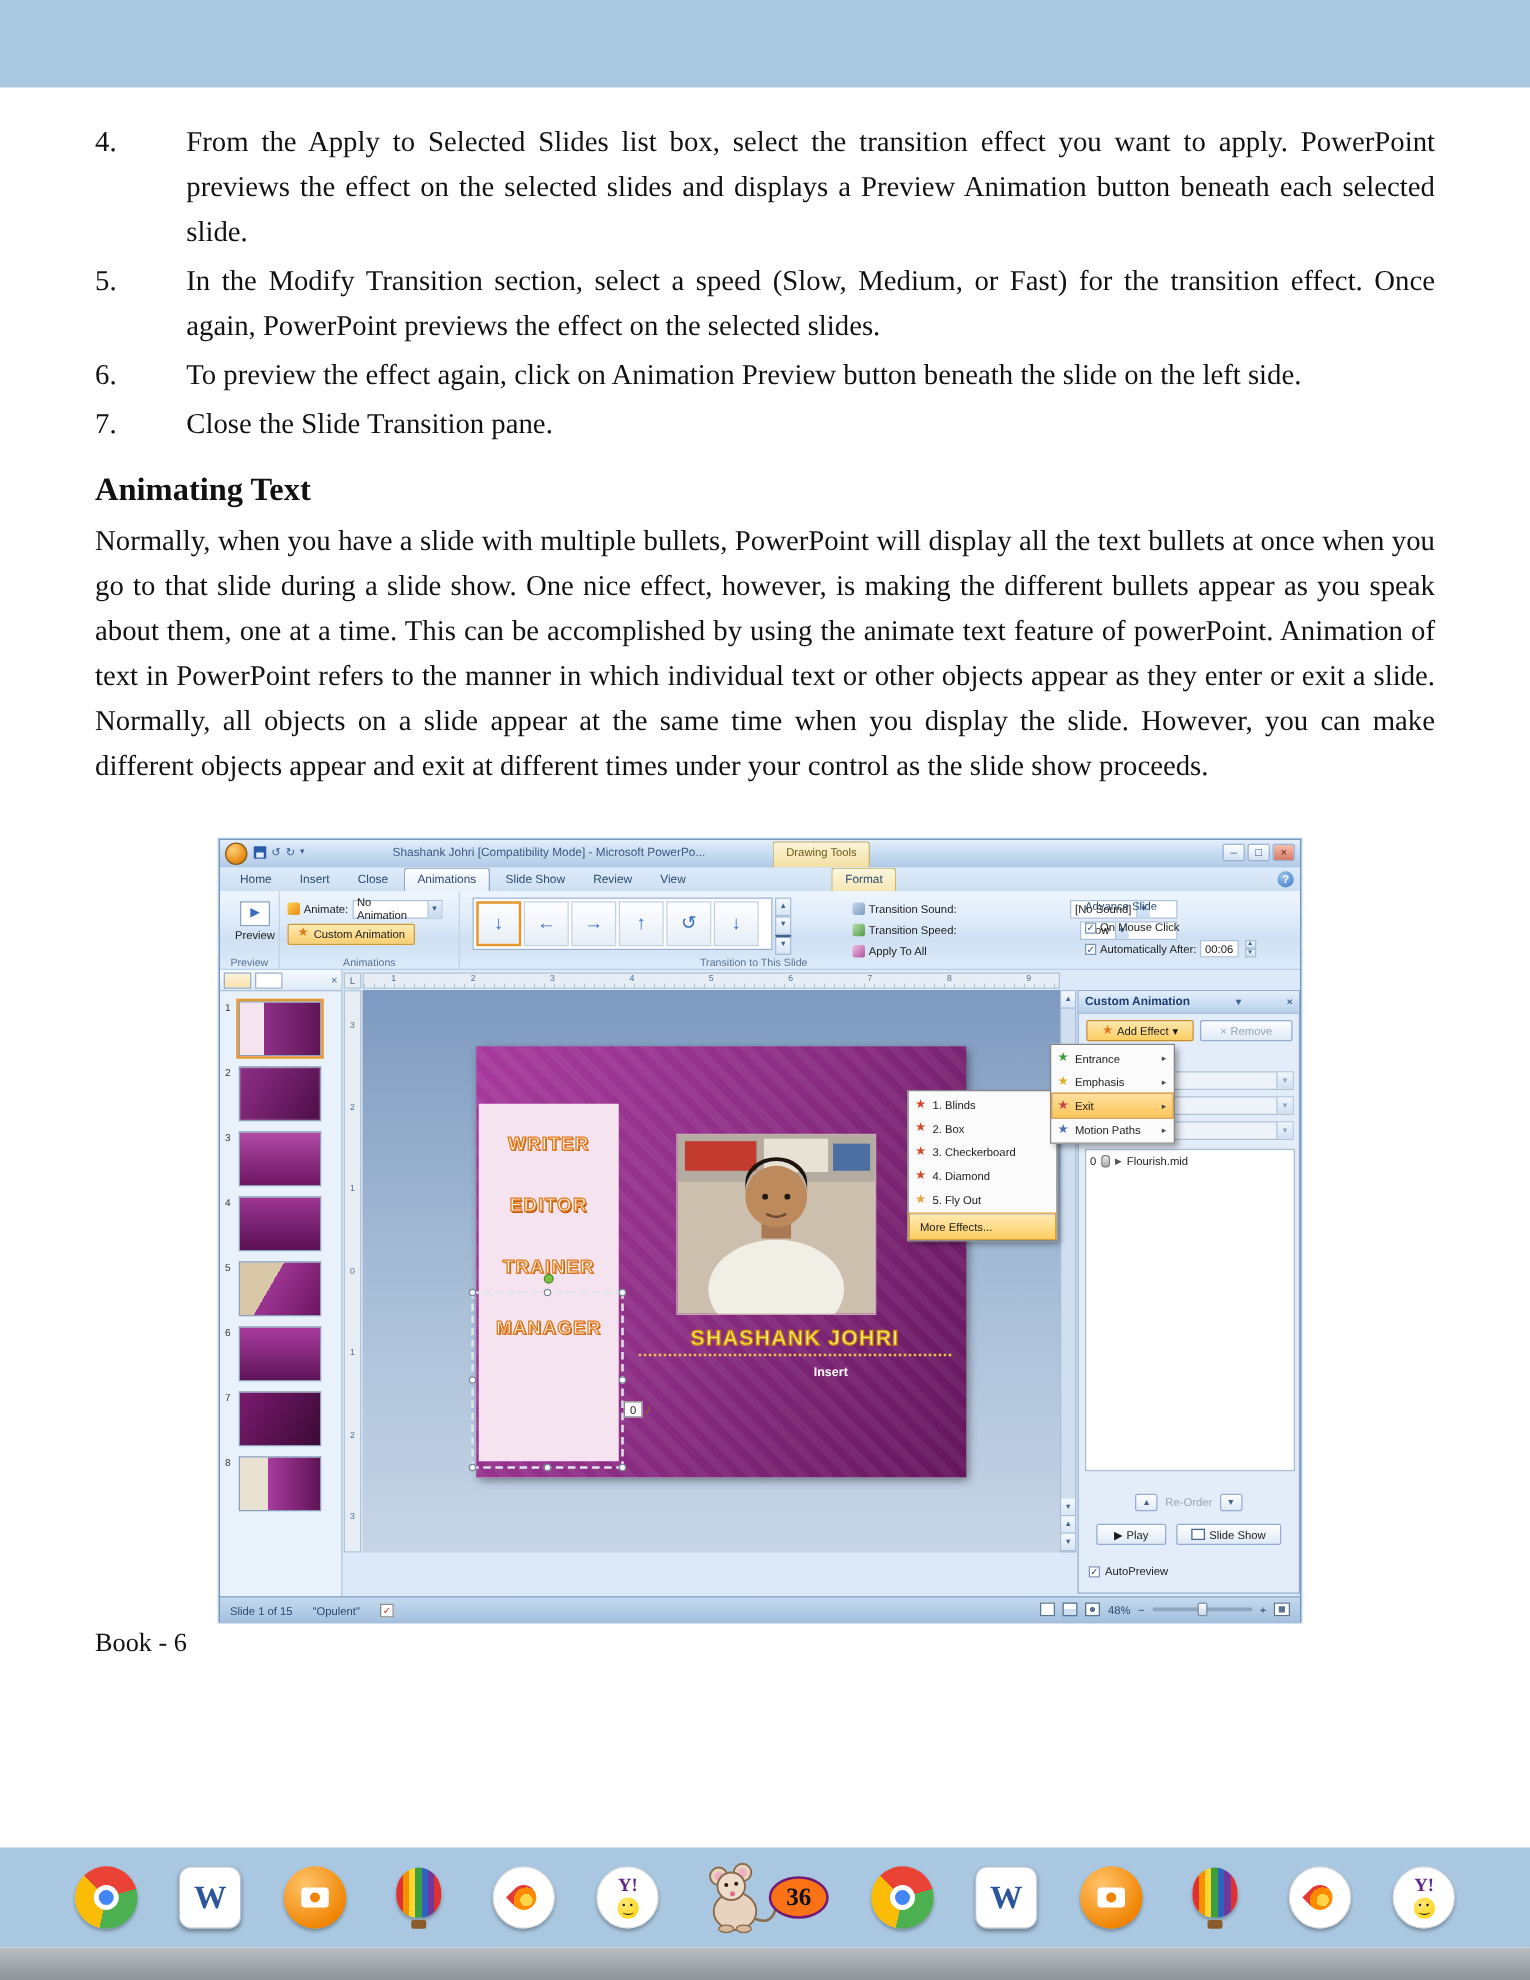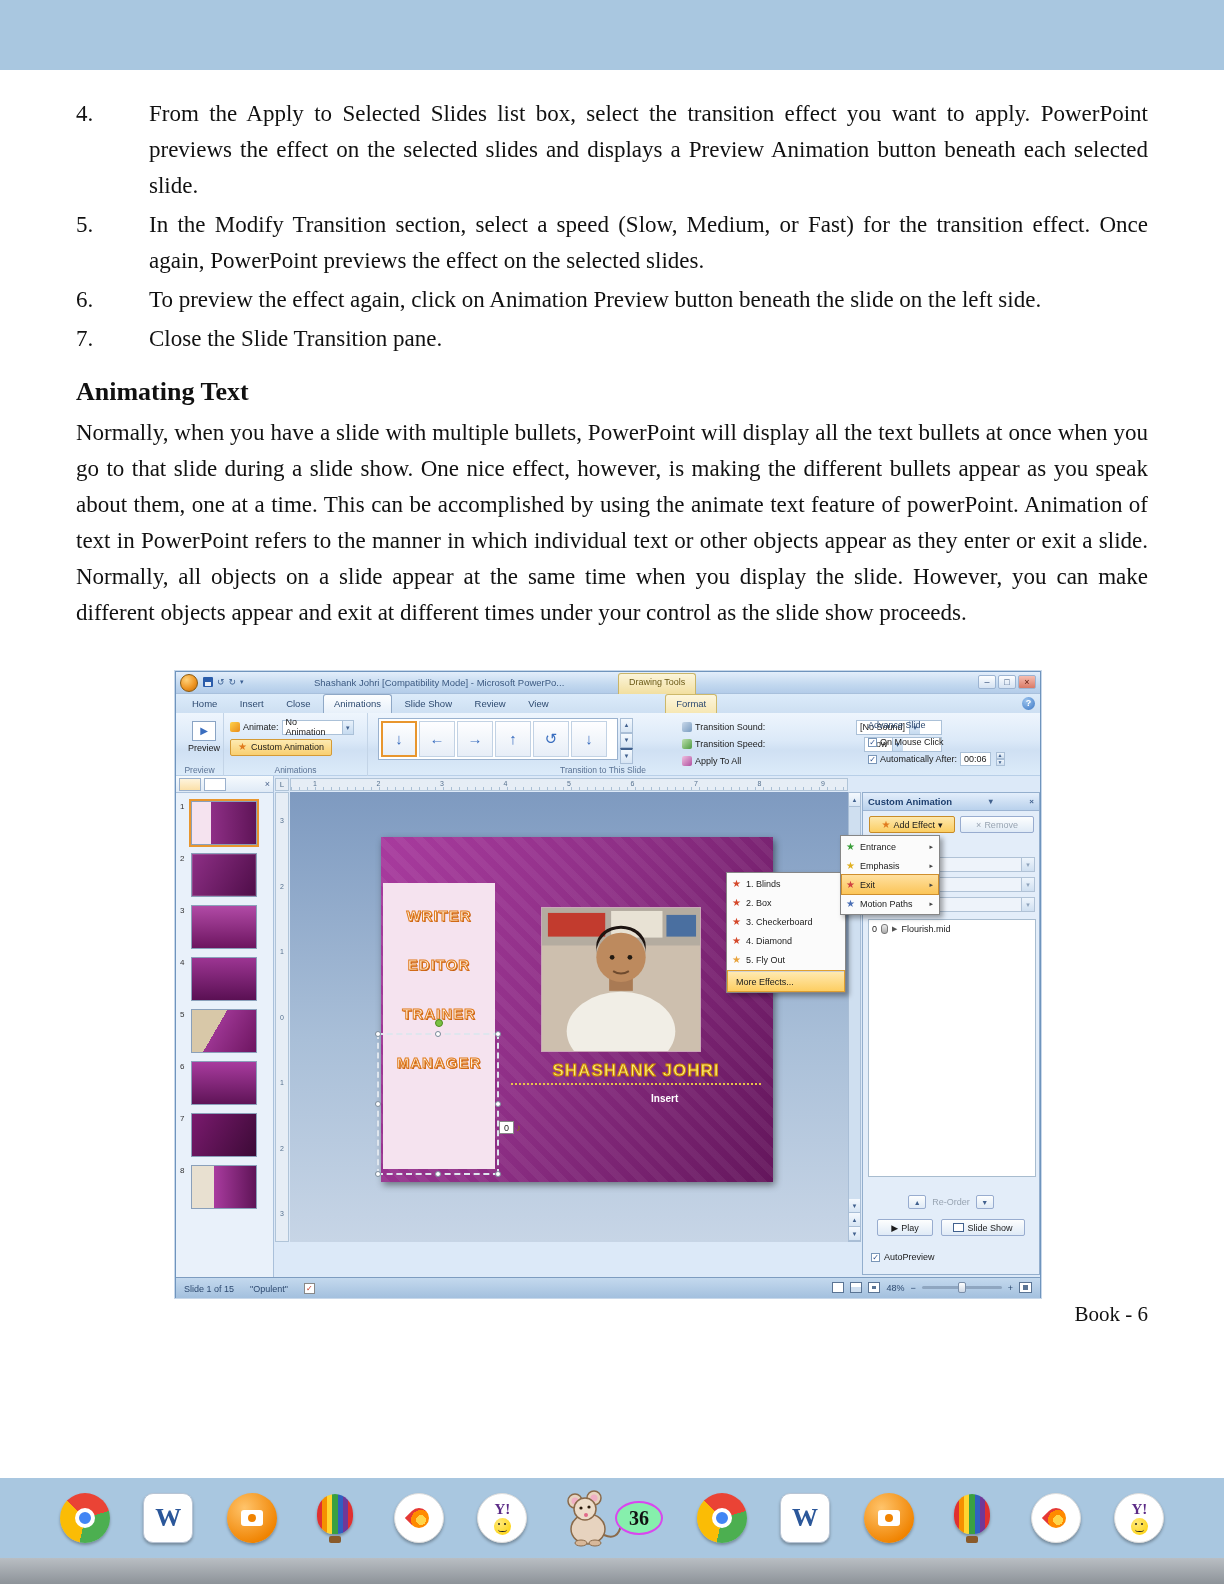--- a/index.html
+++ b/index.html
@@ -13,21 +13,21 @@
                  display:flex; align-items:center; justify-content:space-evenly; padding:0 26px; }
   .gray-strip { position:absolute; left:0; right:0; bottom:0; height:26px; background:linear-gradient(#b9bec3,#8d9399); }
 
   
   .content { position:absolute; top:96px; left:76px; width:1072px; }
   .step { display:flex; font-size:23px; line-height:36px; margin-bottom:3px; }
   .step-num { width:73px; flex:none; }
   .step-text { flex:1; text-align:justify; }
   .section-heading { font-size:26px; font-weight:bold; margin:20px 0 8px 0; }
   .section-body { font-size:23px; line-height:36px; text-align:justify; }
-  .book-ref { text-align:right; font-size:21px; margin-top:4px; }
+  .book-ref { font-size:21px; margin-top:4px; }
 
   
   .ppt { position:relative; width:866px; height:627px; margin:40px 0 0 99px;
          font-family:"Liberation Sans",sans-serif; font-size:9px; color:#1a1a1a;
          border:1px solid #6f94bd; background:#dce9f8; box-shadow:0 0 0 1px #c8d8ea; }
 
   
   .pt-titlebar { left:0; top:0; width:100%; height:22px; background:linear-gradient(#e3eefb,#c2d8ef 60%,#b3cce9); border-bottom:1px solid #a8c0dc; }
   .office-btn { left:4px; top:2px; width:18px; height:18px; border-radius:50%;
                 background:radial-gradient(circle at 35% 30%, #ffd27a, #ef9726 55%, #c06a08); border:1px solid #8a5a10; }
@@ -199,21 +199,21 @@
   .bal-basket { width:12px; height:7px; background:#8a5a2a; border-radius:2px; margin-top:2px; }
   .fi.flame { background:#fff; border:1px solid #ddd; }
   .fi.flame i { width:20px; height:20px; border-radius:0 50% 50% 50%; transform:rotate(-45deg);
                 background:radial-gradient(circle at 50% 65%,#ffd54a 0 30%,#ff8a00 30% 62%,#e53935 62% 100%); }
   .fi.yahoo { background:#fff; border:1px solid #ddd; }
   .fi.yahoo .yglyph { font-family:"Liberation Serif",serif; font-weight:bold; font-size:15px; color:#5b2a86; line-height:1; }
   .smile { width:17px; height:17px; border-radius:50%; background:radial-gradient(circle at 35% 30%,#ffe877,#fdd000); margin-top:1px; position:relative; }
   .smile::before { content:""; position:absolute; left:4px; top:5px; width:2px; height:2px; background:#222; border-radius:50%; box-shadow:6px 0 0 #222; }
   .smile::after { content:""; position:absolute; left:4px; top:9px; width:9px; height:4px; border-bottom:1.5px solid #222; border-radius:50%; }
   .mouse-badge { display:flex; align-items:center; }
-  .badge36 { display:inline-block; width:48px; height:34px; border:2px solid #d946ef; border-radius:50%; background:#86efac;
+  .badge36 { display:inline-block; width:48px; height:34px; border:2px solid #701a75; border-radius:50%; background:#f97316;
              text-align:center; line-height:31px; font-family:"Liberation Serif",serif; font-weight:bold; font-size:20px; margin-left:-8px; }
 </style>
 </head>
 <body>
 
 <div class="page">
   <div class="band-top"></div>
 
   <div class="content">
 

